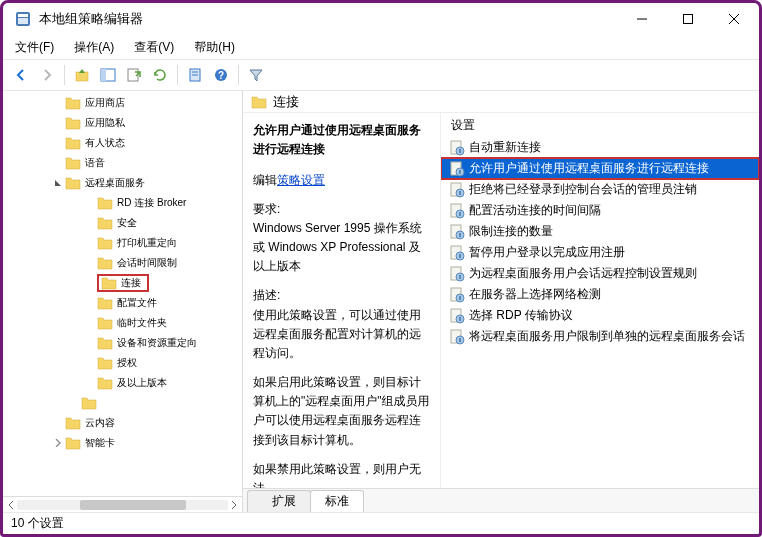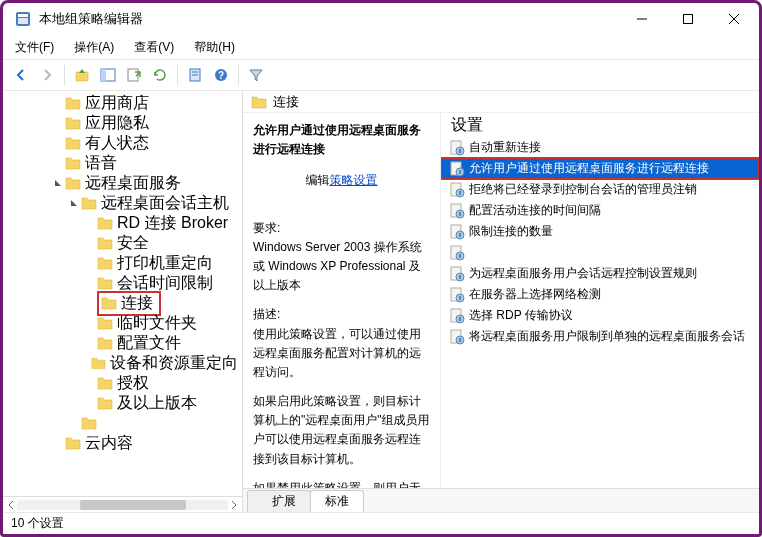--- a/index.html
+++ b/index.html
@@ -23,45 +23,45 @@
     
     .content { flex: 1; display: flex; overflow: hidden; }
     
     .tree-panel { width: 240px; border-right: 1px solid #ddd; overflow: hidden; display: flex; flex-direction: column; }
     .tree-body { flex: 1; overflow: auto; padding-top: 2px; }
     .tree-item { display: flex; align-items: center; height: 20px; white-space: nowrap; padding-right: 4px; }
     .tree-item .indent { display: inline-block; }
     .tree-item .chevron { width: 14px; height: 14px; display: flex; align-items: center; justify-content: center; }
     .tree-item .chevron svg { width: 8px; height: 8px; }
     .tree-item .folder { width: 16px; height: 14px; margin-right: 4px; }
-    .tree-label { font-size: 16px; }
+    .tree-label { font-size: 10px; }
     .tree-item.highlighted { }
     .tree-item.highlighted .tree-row-box { border: 2px solid #c83232; padding: 0px 6px 0px 2px; display: inline-flex; align-items: center; }
     .hscrollbar { height: 16px; border-top: 1px solid #ddd; display: flex; align-items: center; padding: 2px 14px; position: relative; }
     .hscrollbar .track { flex:1; height: 10px; background: #f0f0f0; border-radius: 2px; position: relative; }
     .hscrollbar .thumb { position: absolute; height: 10px; background: #c8c8c8; border-radius: 2px; left: 30%; width: 50%; }
     .hscrollbar .arrow { position: absolute; width: 12px; height: 12px; display:flex; align-items:center; justify-content:center; }
     .hscrollbar .arrow.left { left: 2px; }
     .hscrollbar .arrow.right { right: 2px; }
     
     .detail-panel { flex: 1; display: flex; flex-direction: column; overflow: hidden; }
     .detail-header { height: 22px; display: flex; align-items: center; padding: 0 8px; border-bottom: 1px solid #eee; }
     .detail-header .folder { width: 16px; height: 14px; margin-right: 6px; }
     .detail-header-text { font-size: 13px; }
     
     .detail-body { flex: 1; display: flex; overflow: hidden; }
     
     .desc-col { width: 198px; padding: 8px 10px; font-size: 12px; line-height: 1.6; border-right: 1px solid #eee; overflow: hidden; }
     .desc-title { font-weight: 700; margin-bottom: 12px; }
-    .desc-edit { margin-bottom: 28px; text-align: center; }
+    .desc-edit { margin-bottom: 9px; }
     .desc-link { color: #0645cc; text-decoration: underline; }
     .desc-sect { margin-bottom: 10px; }
     
     .settings-col { flex: 1; overflow: hidden; display: flex; flex-direction: column; }
-    .settings-header { height: 24px; display: flex; align-items: center; padding: 0 10px; font-size: 16px;}
+    .settings-header { height: 24px; display: flex; align-items: center; padding: 0 10px; font-size: 12px;}
     .settings-list { flex: 1; overflow: hidden; }
     .setting-row { height: 21px; display: flex; align-items: center; padding: 0 8px; font-size: 12px; white-space: nowrap; overflow: hidden; }
     .setting-row.selected { background: #0a64d1; color: #fff; }
     .setting-row.selected.boxed { outline: 2px solid #c83232; outline-offset: -1px; }
     .setting-icon { width: 16px; height: 16px; margin-right: 4px; flex-shrink: 0; }
     
     .tabs { height: 24px; display: flex; align-items: flex-end; padding-left: 4px; border-top: 1px solid #ddd; background: #f7f7f7; }
     .tab { padding: 2px 14px; font-size: 12px; border: 1px solid #ccc; border-bottom: none; margin-right: -1px; background: #fff; border-radius: 3px 3px 0 0; }
     .tab:first-child { background: #f0f0f0; padding-left: 24px; }
     
@@ -207,32 +207,20 @@
               <svg viewBox="0 0 8 8">
                 <path d="M1 1 L7 7 L1 7 Z" fill="#555"></path>
               </svg>
             </span>
             <svg class="folder" viewBox="0 0 16 14">
               <path d="M1 3 L1 13 L15 13 L15 4 L7 4 L6 2 L1 2 Z" class="folder-svg"></path>
             </svg>
             <span class="tree-label">远程桌面服务</span>
           </div>
           <div class="tree-item">
-            <span class="indent" style="width: 64px;"></span>
-            <span class="chevron">
-              <svg viewBox="0 0 8 8">
-                <path d="M1 1 L7 7 L1 7 Z" fill="#555"></path>
-              </svg>
-            </span>
-            <svg class="folder" viewBox="0 0 16 14">
-              <path d="M1 3 L1 13 L15 13 L15 4 L7 4 L6 2 L1 2 Z" class="folder-svg"></path>
-            </svg>
-            <span class="tree-label">远程桌面会话主机</span>
-          </div>
-          <div class="tree-item">
             <span class="indent" style="width: 80px;"></span>
             <span class="chevron"></span>
             <svg class="folder" viewBox="0 0 16 14">
               <path d="M1 3 L1 13 L15 13 L15 4 L7 4 L6 2 L1 2 Z" class="folder-svg"></path>
             </svg>
             <span class="tree-label">RD 连接 Broker</span>
           </div>
           <div class="tree-item">
             <span class="indent" style="width: 80px;"></span>
             <span class="chevron"></span>
@@ -266,36 +254,36 @@
               </svg>
               <span class="tree-label">连接</span>
             </span>
           </div>
           <div class="tree-item">
             <span class="indent" style="width: 80px;"></span>
             <span class="chevron"></span>
             <svg class="folder" viewBox="0 0 16 14">
               <path d="M1 3 L1 13 L15 13 L15 4 L7 4 L6 2 L1 2 Z" class="folder-svg"></path>
             </svg>
+            <span class="tree-label">配置文件</span>
+          </div>
+          <div class="tree-item">
+            <span class="indent" style="width: 80px;"></span>
+            <span class="chevron"></span>
+            <svg class="folder" viewBox="0 0 16 14">
+              <path d="M1 3 L1 13 L15 13 L15 4 L7 4 L6 2 L1 2 Z" class="folder-svg"></path>
+            </svg>
             <span class="tree-label">临时文件夹</span>
           </div>
           <div class="tree-item">
             <span class="indent" style="width: 80px;"></span>
             <span class="chevron"></span>
             <svg class="folder" viewBox="0 0 16 14">
               <path d="M1 3 L1 13 L15 13 L15 4 L7 4 L6 2 L1 2 Z" class="folder-svg"></path>
             </svg>
-            <span class="tree-label">配置文件</span>
-          </div>
-          <div class="tree-item">
-            <span class="indent" style="width: 80px;"></span>
-            <span class="chevron"></span>
-            <svg class="folder" viewBox="0 0 16 14">
-              <path d="M1 3 L1 13 L15 13 L15 4 L7 4 L6 2 L1 2 Z" class="folder-svg"></path>
-            </svg>
             <span class="tree-label">设备和资源重定向</span>
           </div>
           <div class="tree-item">
             <span class="indent" style="width: 80px;"></span>
             <span class="chevron"></span>
             <svg class="folder" viewBox="0 0 16 14">
               <path d="M1 3 L1 13 L15 13 L15 4 L7 4 L6 2 L1 2 Z" class="folder-svg"></path>
             </svg>
             <span class="tree-label">授权</span>
           </div>
@@ -314,20 +302,32 @@
               <path d="M1 3 L1 13 L15 13 L15 4 L7 4 L6 2 L1 2 Z" class="folder-svg"></path>
             </svg>
           </div>
           <div class="tree-item">
             <span class="indent" style="width: 48px;"></span>
             <span class="chevron"></span>
             <svg class="folder" viewBox="0 0 16 14">
               <path d="M1 3 L1 13 L15 13 L15 4 L7 4 L6 2 L1 2 Z" class="folder-svg"></path>
             </svg>
             <span class="tree-label">云内容</span>
+          </div>
+          <div class="tree-item">
+            <span class="indent" style="width: 48px;"></span>
+            <span class="chevron">
+              <svg viewBox="0 0 8 8">
+                <path d="M2 0 L6 4 L2 8" fill="none" stroke="#888" stroke-width="1.3"></path>
+              </svg>
+            </span>
+            <svg class="folder" viewBox="0 0 16 14">
+              <path d="M1 3 L1 13 L15 13 L15 4 L7 4 L6 2 L1 2 Z" class="folder-svg"></path>
+            </svg>
+            <span class="tree-label">智能卡</span>
           </div>
         </div>
       <div class="hscrollbar">
         <div class="arrow left">
             <svg width="6" height="8" viewBox="0 0 6 8">
               <path d="M5 0 L1 4 L5 8" fill="none" stroke="#666"></path>
             </svg>
           </div>
         <div class="track">
             <div class="thumb"></div>
@@ -346,21 +346,21 @@
             <path d="M1 3 L1 13 L15 13 L15 4 L7 4 L6 2 L1 2 Z" class="folder-svg"></path>
           </svg>
         <span class="detail-header-text">连接</span>
       </div>
       <div class="detail-body">
         <div class="desc-col">
           <div class="desc-title">允许用户通过使用远程桌面服务进行远程连接</div>
           <div class="desc-edit"><span>编辑</span><a class="desc-link">策略设置</a></div>
           <div class="desc-sect">
             <div>要求:</div>
-            <div>Windows Server 2003 操作系统或 Windows XP Professional 及以上版本</div>
+            <div>Windows Server 1995 操作系统或 Windows XP Professional 及以上版本</div>
           </div>
           <div class="desc-sect">
             <div>描述:</div>
             <div>使用此策略设置，可以通过使用远程桌面服务配置对计算机的远程访问。</div>
           </div>
           <div class="desc-sect">如果启用此策略设置，则目标计算机上的"远程桌面用户"组成员用户可以使用远程桌面服务远程连接到该目标计算机。</div>
           <div class="desc-sect">如果禁用此策略设置，则用户无法</div>
         </div>
         <div class="settings-col">
           <div class="settings-header">设置</div>
@@ -404,20 +404,21 @@
                   <rect x="10" y="9" width="2" height="4" fill="#5a8ab8"></rect>
                 </svg>
                 <span>限制连接的数量</span>
               </div>
               <div class="setting-row">
                 <svg class="setting-icon" viewBox="0 0 16 16">
                   <rect x="2" y="1" width="10" height="13" fill="#f5f5f0" stroke="#b0b0a0"></rect>
                   <circle cx="11" cy="11" r="4" fill="#a8c8e8" stroke="#5a8ab8"></circle>
                   <rect x="10" y="9" width="2" height="4" fill="#5a8ab8"></rect>
                 </svg>
+                <span>暂停用户登录以完成应用注册</span>
               </div>
               <div class="setting-row">
                 <svg class="setting-icon" viewBox="0 0 16 16">
                   <rect x="2" y="1" width="10" height="13" fill="#f5f5f0" stroke="#b0b0a0"></rect>
                   <circle cx="11" cy="11" r="4" fill="#a8c8e8" stroke="#5a8ab8"></circle>
                   <rect x="10" y="9" width="2" height="4" fill="#5a8ab8"></rect>
                 </svg>
                 <span>为远程桌面服务用户会话远程控制设置规则</span>
               </div>
               <div class="setting-row">

